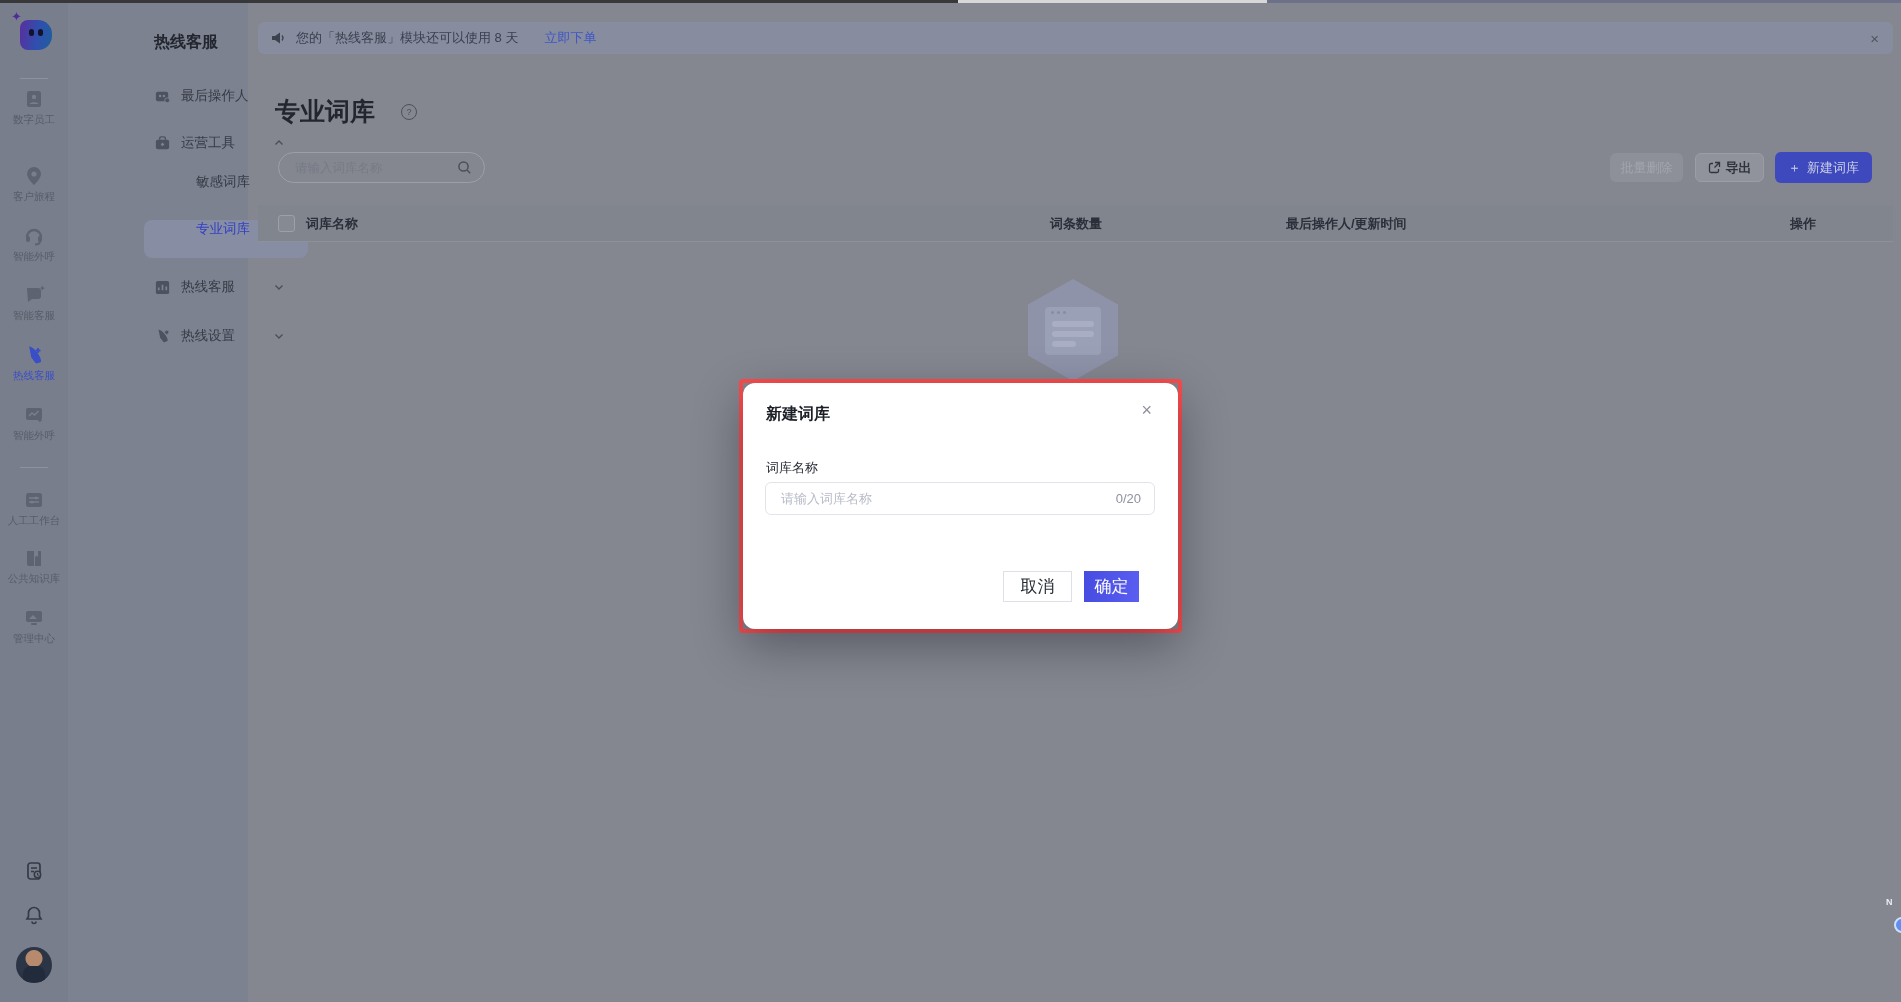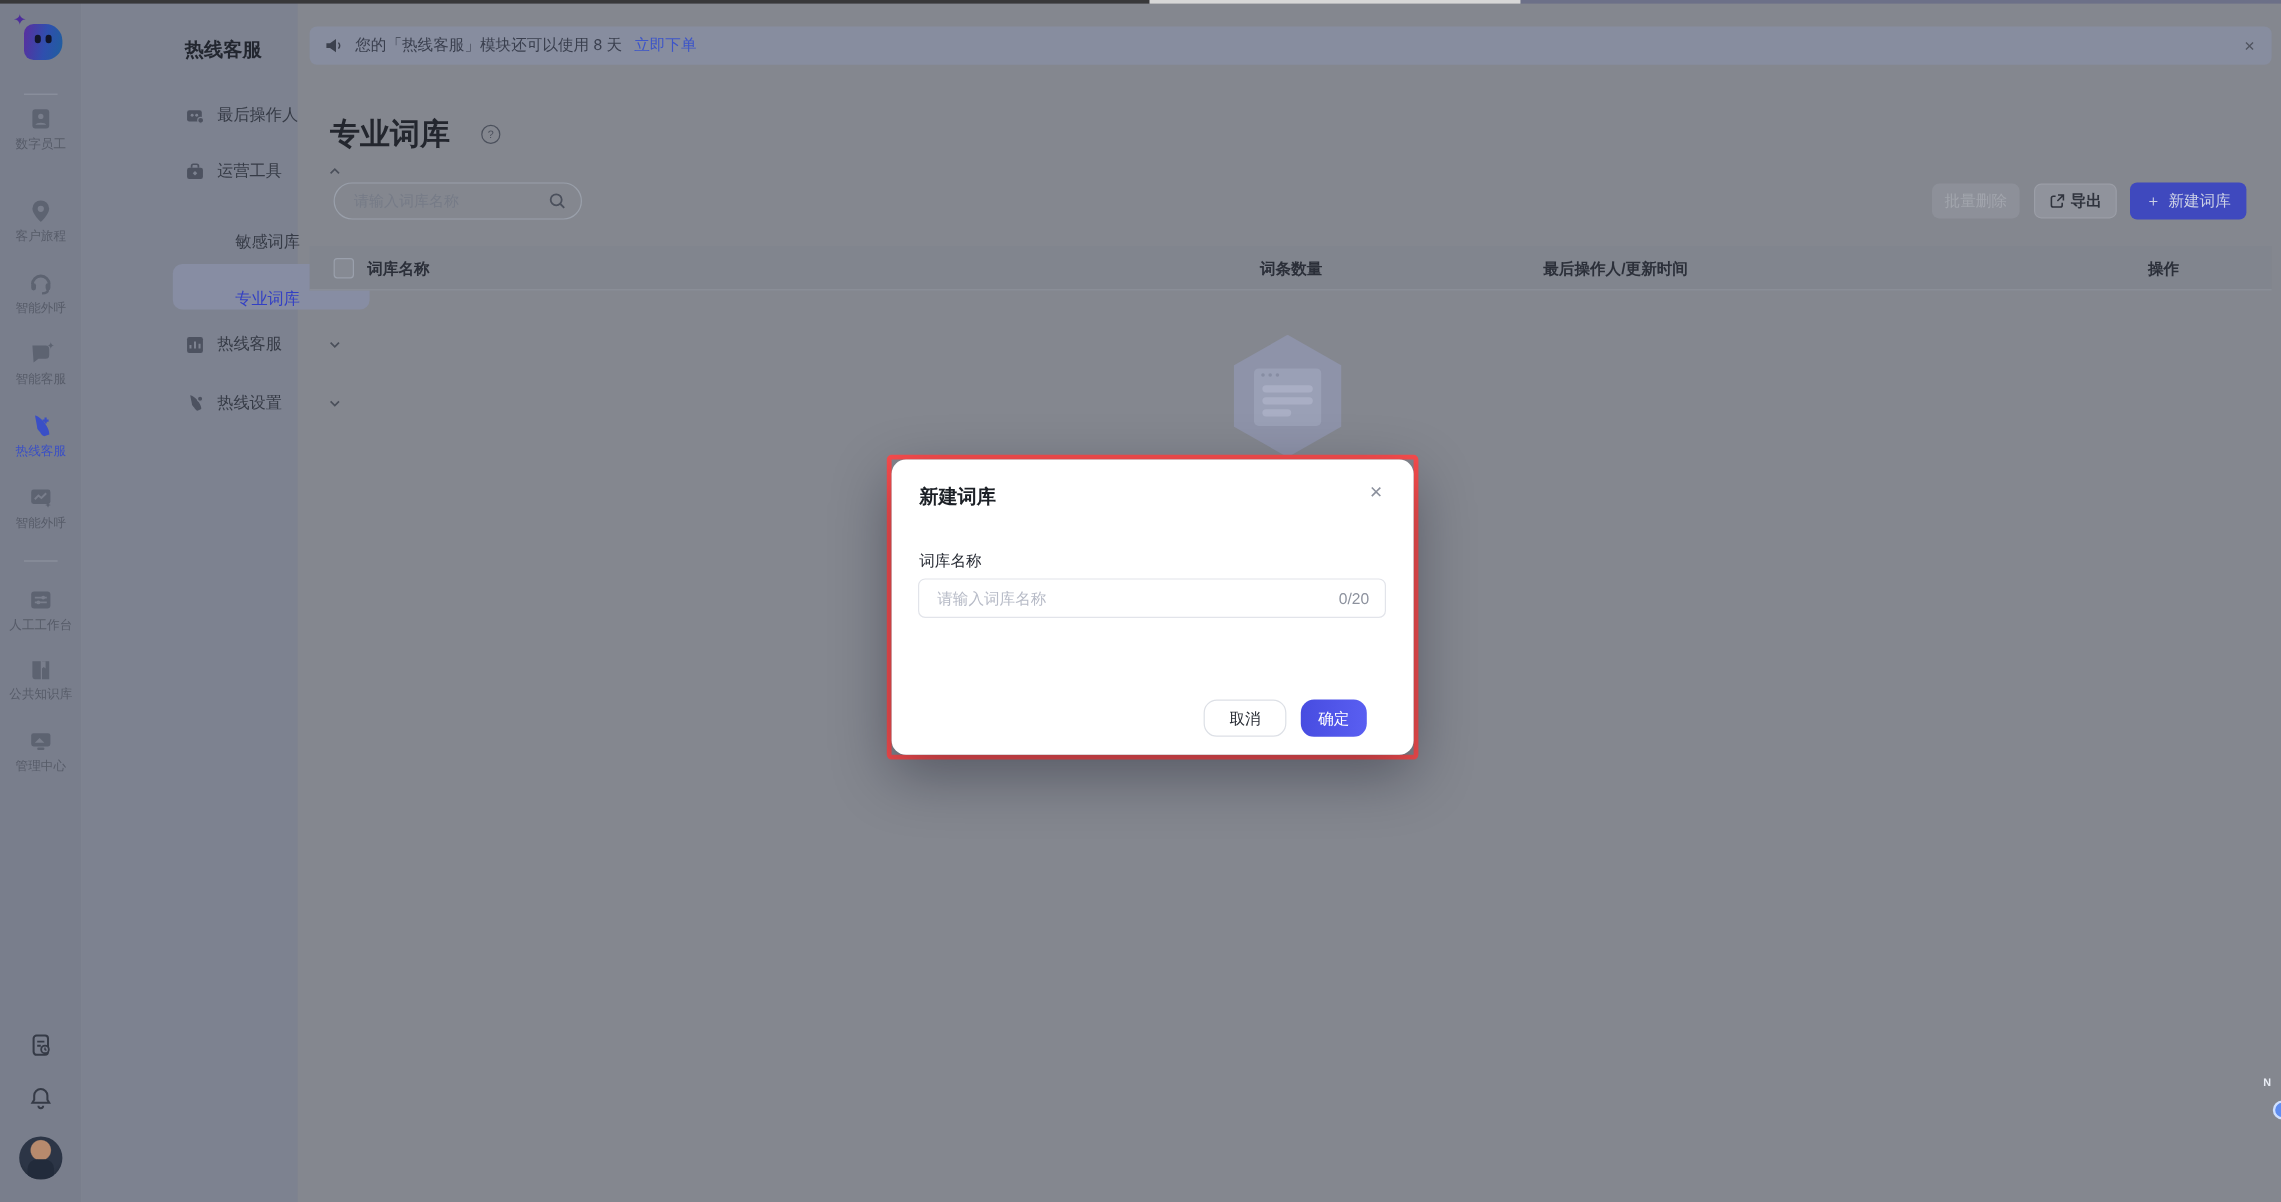--- a/index.html
+++ b/index.html
@@ -15,26 +15,26 @@
   .rail-item svg{display:block;margin:0 auto;}
   .rail-item .lbl{display:block;margin-top:3px;font-size:10.5px;letter-spacing:0;color:#575c69;white-space:nowrap;}
   .rail-item.active, .rail-item.active .lbl{color:#3a4fc6;}
   .avatar{position:absolute;left:16px;width:36px;height:36px;border-radius:50%;background:radial-gradient(circle at 50% 32%,#b78a6d 0 8px,#2c3546 9px 60%,#1f2836 100%);overflow:hidden;cursor:pointer;}
   .avatar::after{content:"";position:absolute;left:7px;top:19px;width:22px;height:16px;border-radius:8px 8px 0 0;background:#222b3b;}
   .sidebar{position:absolute;left:68px;top:0;width:180px;height:1002px;background:#7d8290;}
   .sb-title{position:absolute;left:86px;top:32px;font-size:16px;font-weight:700;color:#22262f;}
   .sb-item{position:absolute;left:76px;width:164px;height:36px;display:flex;align-items:center;color:#363b46;font-size:13.5px;cursor:pointer;}
   .sb-item svg{margin:0 10px 0 10px;flex:none;color:#4d5260;}
   .sb-item .chev{position:absolute;right:14px;color:#4a4f5a;}
-  .sb-child{position:absolute;left:76px;width:164px;height:38px;display:flex;align-items:flex-end;padding-left:52px;box-sizing:border-box;color:#363b46;font-size:13.5px;cursor:pointer;}
+  .sb-child{position:absolute;left:76px;width:164px;height:38px;display:flex;align-items:flex-start;padding-left:52px;box-sizing:border-box;color:#363b46;font-size:13.5px;cursor:pointer;}
   .sb-child.active{background:#878da3;border-radius:8px;color:#3340c4;font-weight:500;}
   .main{position:absolute;left:248px;top:0;right:0;bottom:0;}
   .banner{position:absolute;left:10px;top:22px;width:1635px;height:32px;background:#878d9f;border-radius:6px;display:flex;align-items:center;font-size:13px;color:#3a3f4e;}
   .banner .spk{margin:0 10px 0 12px;color:#3c414e;}
-  .banner a{color:#3d55c8;text-decoration:none;margin-left:10px;cursor:pointer;}
+  .banner a{color:#3d55c8;text-decoration:none;margin-left:26px;cursor:pointer;}
   .banner .bx{position:absolute;right:14px;color:#50545f;font-size:15px;cursor:pointer;}
   .pg-title{position:absolute;left:27px;top:95px;font-size:25px;font-weight:700;color:#23262e;}
   .help{position:absolute;left:153px;top:104px;width:14px;height:14px;border:1.3px solid #4b505c;border-radius:50%;color:#4b505c;font-size:9px;line-height:14px;text-align:center;cursor:pointer;}
   .search{position:absolute;left:30px;top:152px;width:207px;height:31px;border:1px solid #9aa0ab;border-radius:16px;box-sizing:border-box;display:flex;align-items:center;}
   .search input{flex:1;border:none;background:transparent;outline:none;margin-left:14px;font-size:12.5px;color:#3a3f4a;width:140px;}
   .search input::placeholder{color:#767b87;}
   .search svg{margin-right:12px;color:#4b505c;flex:none;cursor:pointer;}
   .btn{position:absolute;top:153px;height:29px;border-radius:6px;font-size:13px;display:flex;align-items:center;justify-content:center;box-sizing:border-box;cursor:pointer;}
   .btn-disabled{left:1362px;width:73px;background:#8d9099;color:#a2a5ad;cursor:not-allowed;}
   .btn-plain{left:1447px;width:69px;background:#90939c;border:1px solid #9b9ea7;color:#2f333d;gap:5px;font-weight:bold;}
@@ -56,21 +56,21 @@
   
   .redbox{position:absolute;left:739px;top:379px;width:443px;height:254px;border:4px solid #fb4d4d;border-radius:4px;box-sizing:border-box;z-index:30;}
   .modal{position:absolute;left:743px;top:383px;width:435px;height:246px;background:#ffffff;border-radius:12px;box-shadow:0 16px 48px rgba(10,14,30,.38);z-index:31;}
   .m-title{position:absolute;left:23px;top:21px;font-size:16px;font-weight:700;color:#1c2026;}
   .m-close{position:absolute;right:26px;top:18px;font-size:18px;color:#8b909c;cursor:pointer;line-height:1;}
   .m-label{position:absolute;left:23px;top:76px;font-size:13px;color:#262a33;}
   .m-inputwrap{position:absolute;left:22px;top:99px;width:390px;height:33px;border:1px solid #e2e4ea;border-radius:6px;box-sizing:border-box;display:flex;align-items:center;}
   .m-inputwrap input{flex:1;border:none;outline:none;background:transparent;margin-left:13px;font-size:13px;color:#262a33;min-width:0;}
   .m-inputwrap input::placeholder{color:#b7bbc7;}
   .m-count{margin-right:13px;font-size:13px;color:#8d929e;flex:none;}
-  .m-btn{position:absolute;top:200px;height:31px;border-radius:11px;font-size:13px;display:flex;align-items:center;justify-content:center;box-sizing:border-box;cursor:pointer;}
+  .m-btn{position:absolute;top:188px;height:31px;border-radius:0;font-size:17px;display:flex;align-items:center;justify-content:center;box-sizing:border-box;cursor:pointer;}
   .m-cancel{left:260px;width:69px;background:#fff;border:1px solid #dde0e6;color:#272b33;}
   .m-ok{left:341px;width:55px;background:linear-gradient(95deg,#474ce0,#5a5ff2);color:#fff;}
 </style>
 </head>
 <body>
 
 <div id="stage">
 
   <div class="rail">
     <div class="logo">

